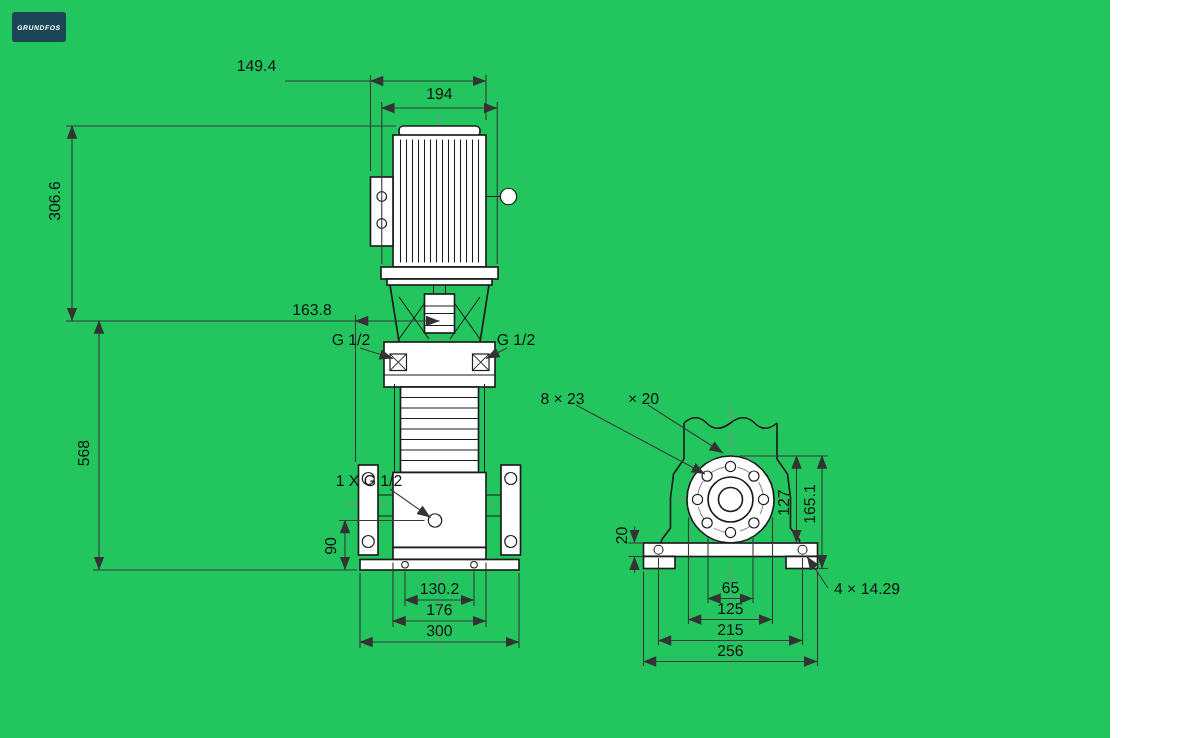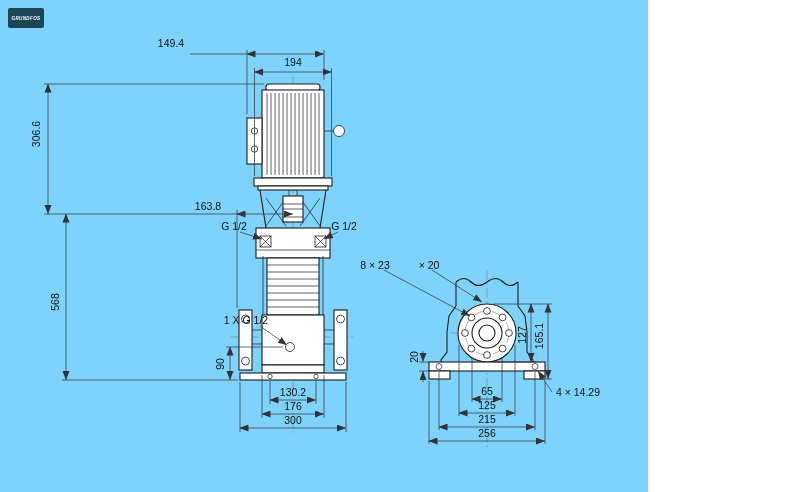--- a/index.html
+++ b/index.html
@@ -1,16 +1,16 @@
 <!DOCTYPE html>
 <html><head>
 <meta charset="utf-8">
 <style>
   html,body{margin:0;padding:0;background:#fff;}
-  .page{position:relative;width:648px;height:492px;background:#7dd3fc;overflow:hidden;
+  .page{position:relative;width:740px;height:492px;background:#22c55e;overflow:hidden;
         font-family:"Liberation Sans",sans-serif;}
   .logo{position:absolute;left:8px;top:8px;width:36px;height:20px;background:#1b4656;
         color:#ffffff;display:flex;align-items:center;justify-content:center;
         border-radius:2px;}
   .logo span{font-size:4.5px;font-style:italic;font-weight:bold;letter-spacing:.4px;}
   svg{position:absolute;left:0;top:0;}
   .ol{fill:none;stroke:#1c1c1c;stroke-width:1.1;}
   .ol2{fill:none;stroke:#1c1c1c;stroke-width:.7;}
   .fw{fill:#ffffff;stroke:#1c1c1c;stroke-width:1.1;}
   .fw2{fill:#ffffff;stroke:#1c1c1c;stroke-width:.8;}

